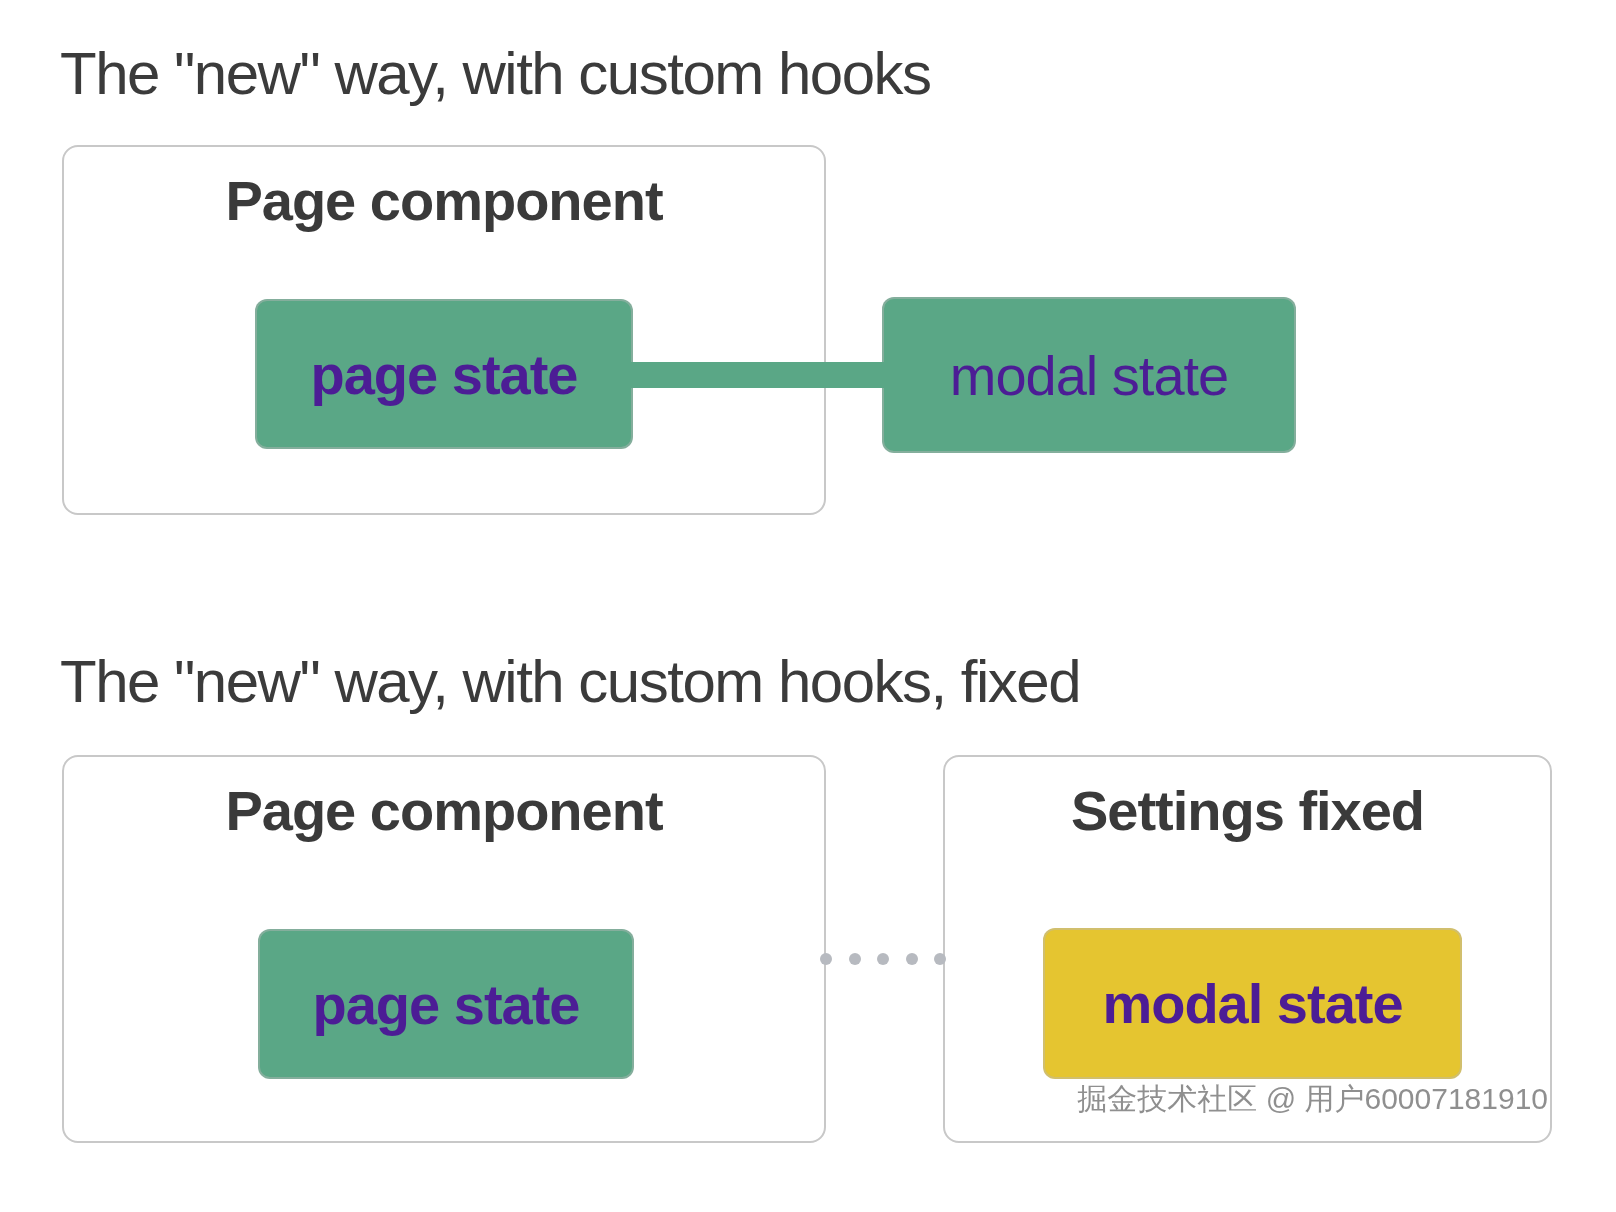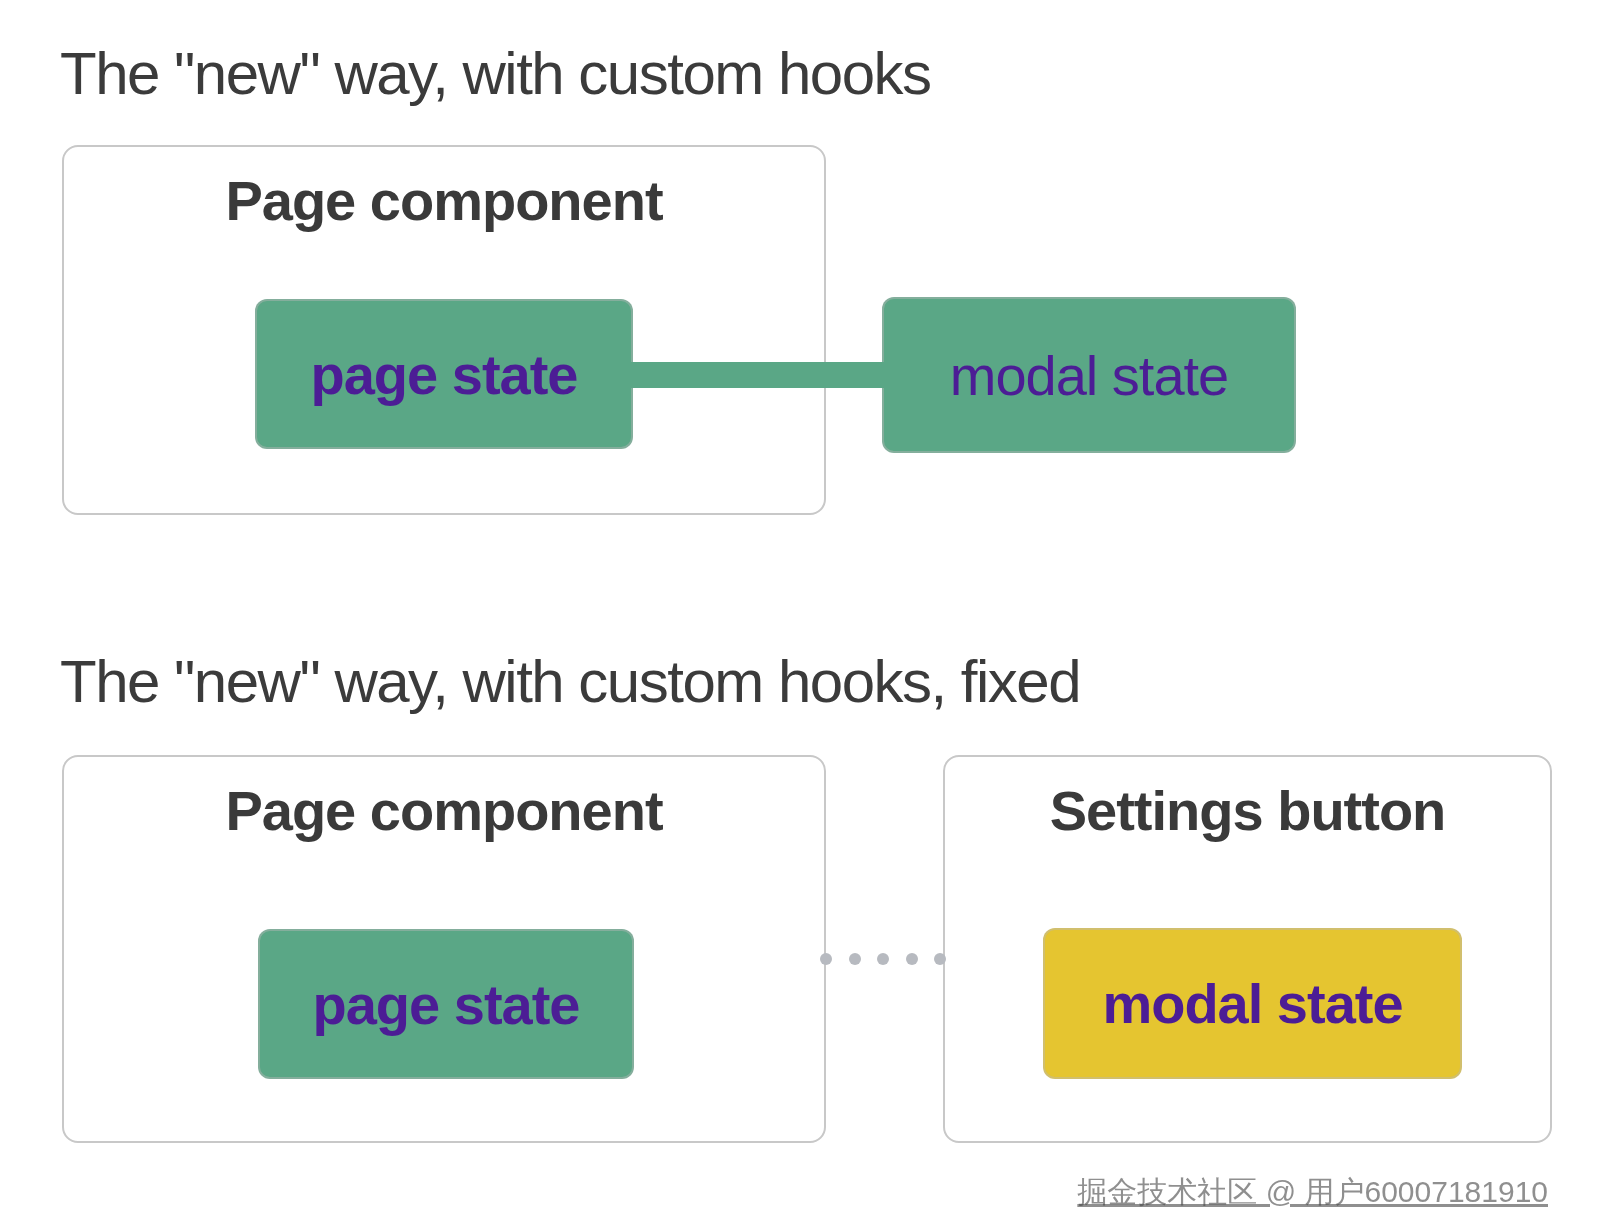--- a/index.html
+++ b/index.html
@@ -77,27 +77,26 @@
     z-index: 5;
   }
   .dot {
     width: 12px;
     height: 12px;
     border-radius: 50%;
   }
   #watermark {
     position: absolute;
     right: 68px;
-    top: 1172px;
+    top: 1079px;
     white-space: nowrap;
     font-size: 30px;
     color: rgba(75, 75, 75, 0.62);
     text-shadow: 1px 1px 1px rgba(255,255,255,0.95), -1px -1px 1px rgba(255,255,255,0.55);
     z-index: 10;
-    text-decoration: underline;
   }
 </style>
 </head>
 <body>
 
 <div class="title" id="s1-title">The "new" way, with custom hooks</div>
 
 <div class="container" id="c1">
   <div class="container-label">Page component</div>
   <div class="node" id="ps1" style="background-color: rgb(90, 167, 134);">page state</div>
@@ -108,21 +107,21 @@
 <div class="node" id="ms1" style="background-color: rgb(90, 167, 134);">modal state</div>
 
 <div class="title" id="s2-title">The "new" way, with custom hooks, fixed</div>
 
 <div class="container" id="c2a">
   <div class="container-label">Page component</div>
   <div class="node" id="ps2" style="background-color: rgb(90, 167, 134);">page state</div>
 </div>
 
 <div class="container" id="c2b">
-  <div class="container-label">Settings button</div>
+  <div class="container-label">Settings fixed</div>
   <div class="node" id="ms2" style="background-color: rgb(229, 197, 48);">modal state</div>
 </div>
 
 <div id="dots">
     <span class="dot" style="background-color: rgb(183, 186, 192);"></span>
     <span class="dot" style="background-color: rgb(183, 186, 192);"></span>
     <span class="dot" style="background-color: rgb(183, 186, 192);"></span>
     <span class="dot" style="background-color: rgb(183, 186, 192);"></span>
     <span class="dot" style="background-color: rgb(183, 186, 192);"></span>
   </div>

